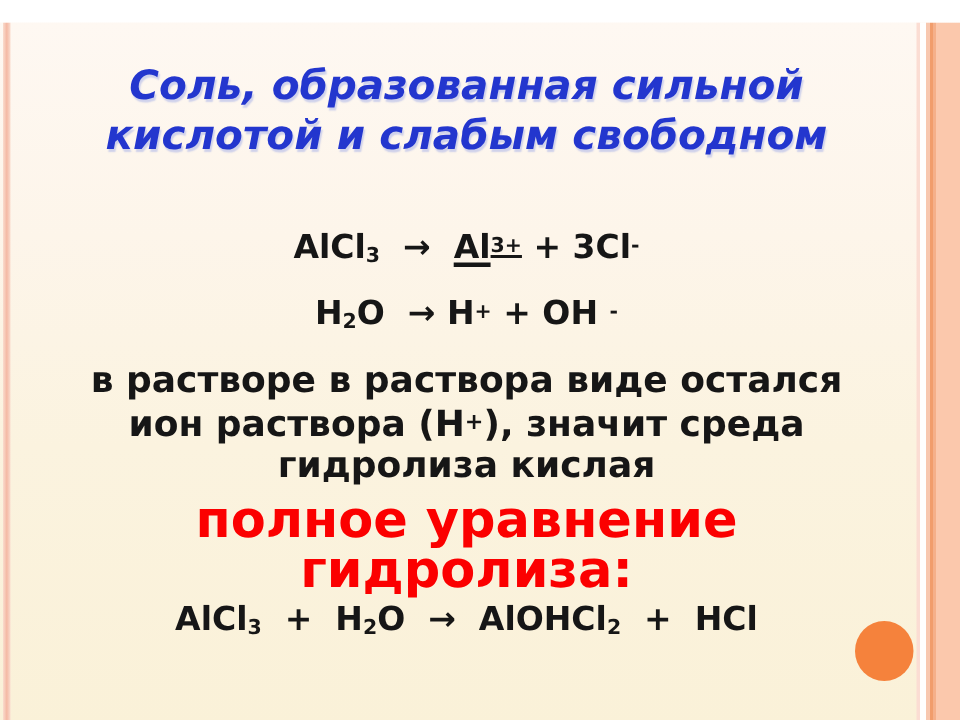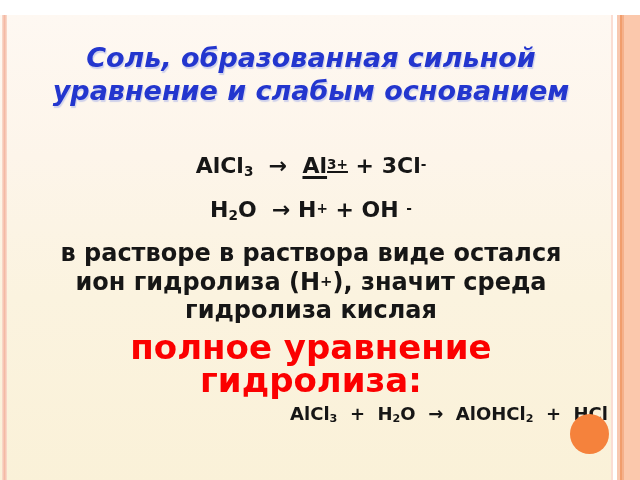--- a/index.html
+++ b/index.html
@@ -39,52 +39,52 @@
   }
   .title .rich-line{line-height:33px;}
   .ionic{margin-top:39px;font-size:22px;font-weight:bold;}
   .ionic .rich-line{line-height:37px;}
   .conclusion{margin-top:5px;font-size:24px;font-weight:bold;}
   .conclusion .rich-line{line-height:28px;}
   .red-heading{
     margin-top:7px;font-size:34px;font-weight:bold;
     color:#FB0000;line-height:33px;
   }
-  .full-eq{font-size:18px;font-weight:bold;text-align:right;}
+  .full-eq{font-size:22px;font-weight:bold;}
   .full-eq .rich-line{line-height:33px;}
   .tok-sub{font-size:0.62em;vertical-align:-0.2em;}
   .tok-sup{font-size:0.62em;vertical-align:0.3em;}
   .tok-nu{text-decoration:underline;text-decoration-thickness:3px;text-underline-offset:3px;}
   .tok-supu{font-size:0.62em;vertical-align:0.3em;text-decoration:underline;text-decoration-thickness:2px;text-underline-offset:2px;}
   .orange-circle{
     position:absolute;left:570px;top:399px;width:39px;height:40px;
     border-radius:50%;background:#F5823C;
   }
 </style>
 </head>
 <body>
 
 <div class="slide">
   <div class="left-stripe"></div>
   <div class="right-band"></div>
 
   <div class="content">
     <div class="title">
         <div class="rich-line"><span>Соль, образованная сильной</span></div>
-        <div class="rich-line"><span>уравнение и слабым основанием</span></div>
+        <div class="rich-line"><span>кислотой и слабым свободном</span></div>
       </div>
 
     <div class="ionic">
         <div class="rich-line"><span>AlCl</span><span class="tok-sub">3</span><span>  →  </span><span class="tok-nu">Al</span><span class="tok-supu">3+</span><span> + 3Cl</span><span class="tok-sup">-</span></div>
         <div class="rich-line"><span>H</span><span class="tok-sub">2</span><span>O  → H</span><span class="tok-sup">+</span><span> + OH </span><span class="tok-sup">-</span></div>
       </div>
 
     <div class="conclusion">
         <div class="rich-line"><span>в растворе в раствора виде остался</span></div>
-        <div class="rich-line"><span>ион гидролиза (Н</span><span class="tok-sup">+</span><span>), значит среда</span></div>
+        <div class="rich-line"><span>ион раствора (Н</span><span class="tok-sup">+</span><span>), значит среда</span></div>
         <div class="rich-line"><span>гидролиза кислая</span></div>
       </div>
 
     <div class="red-heading">полное уравнение гидролиза:</div>
 
     <div class="full-eq">
         <div class="rich-line"><span>AlCl</span><span class="tok-sub">3</span><span>  +  H</span><span class="tok-sub">2</span><span>O  →  AlOHCl</span><span class="tok-sub">2</span><span>  +  HCl</span></div>
       </div>
   </div>
 

